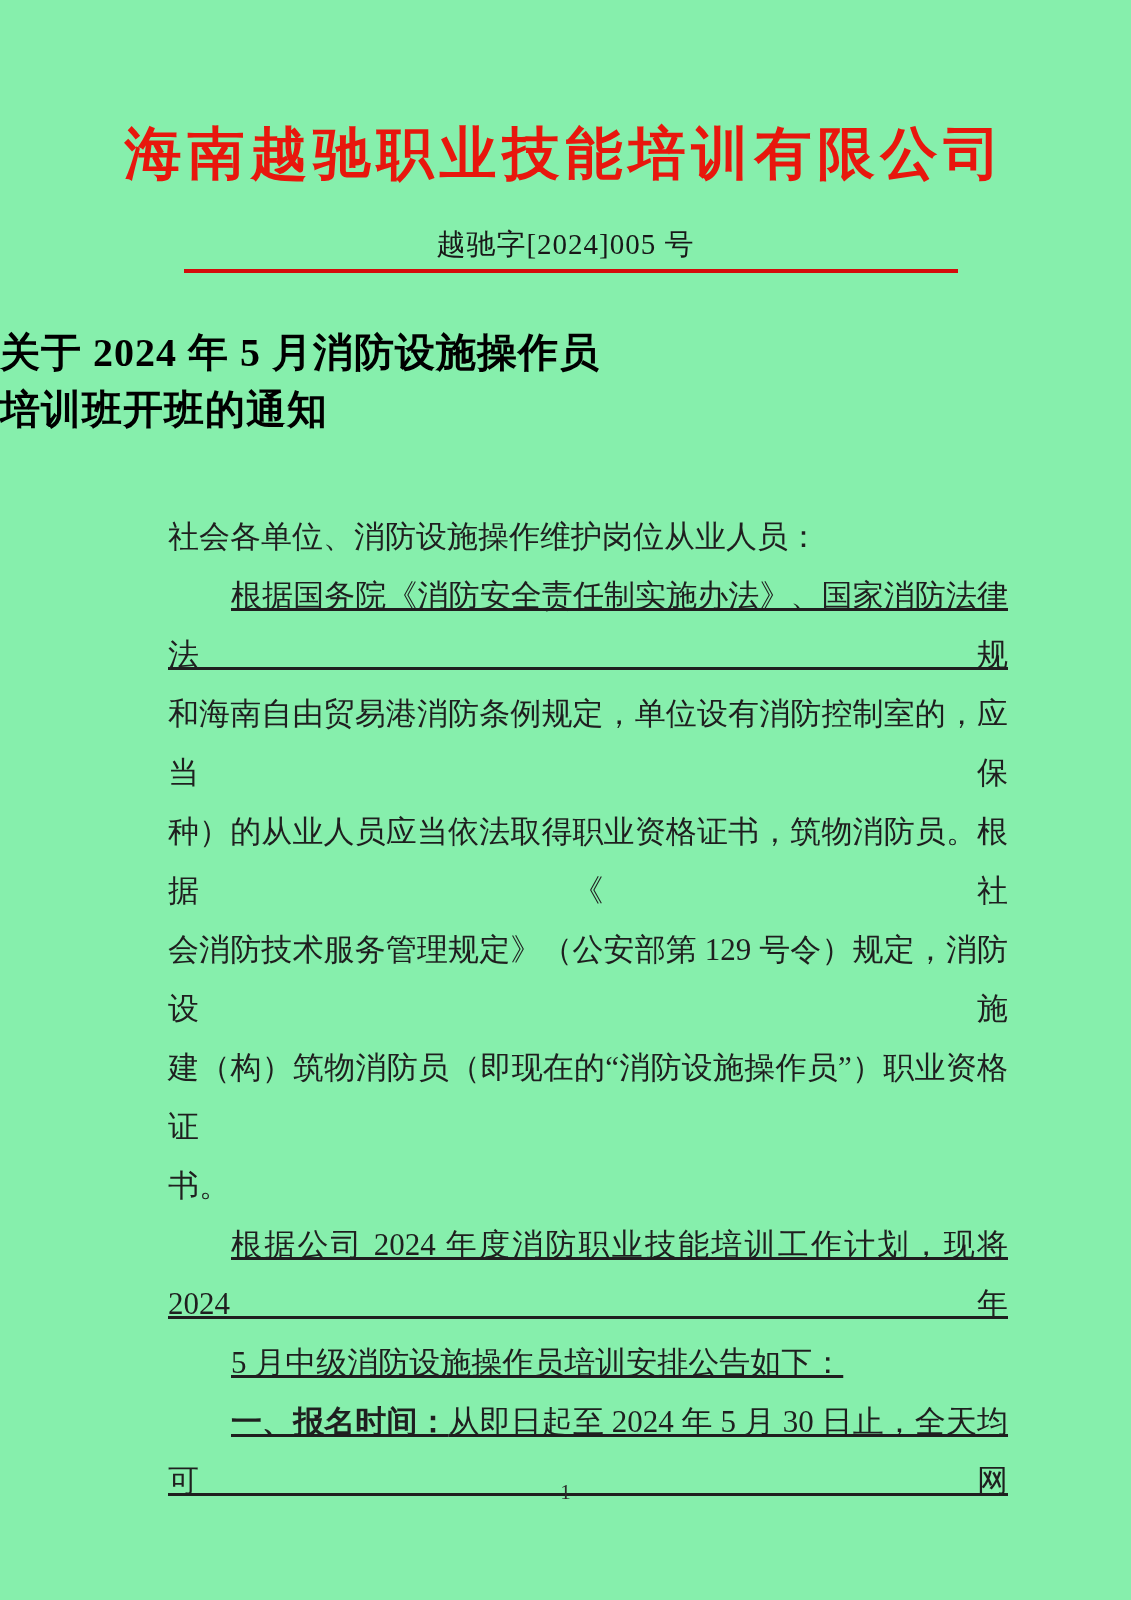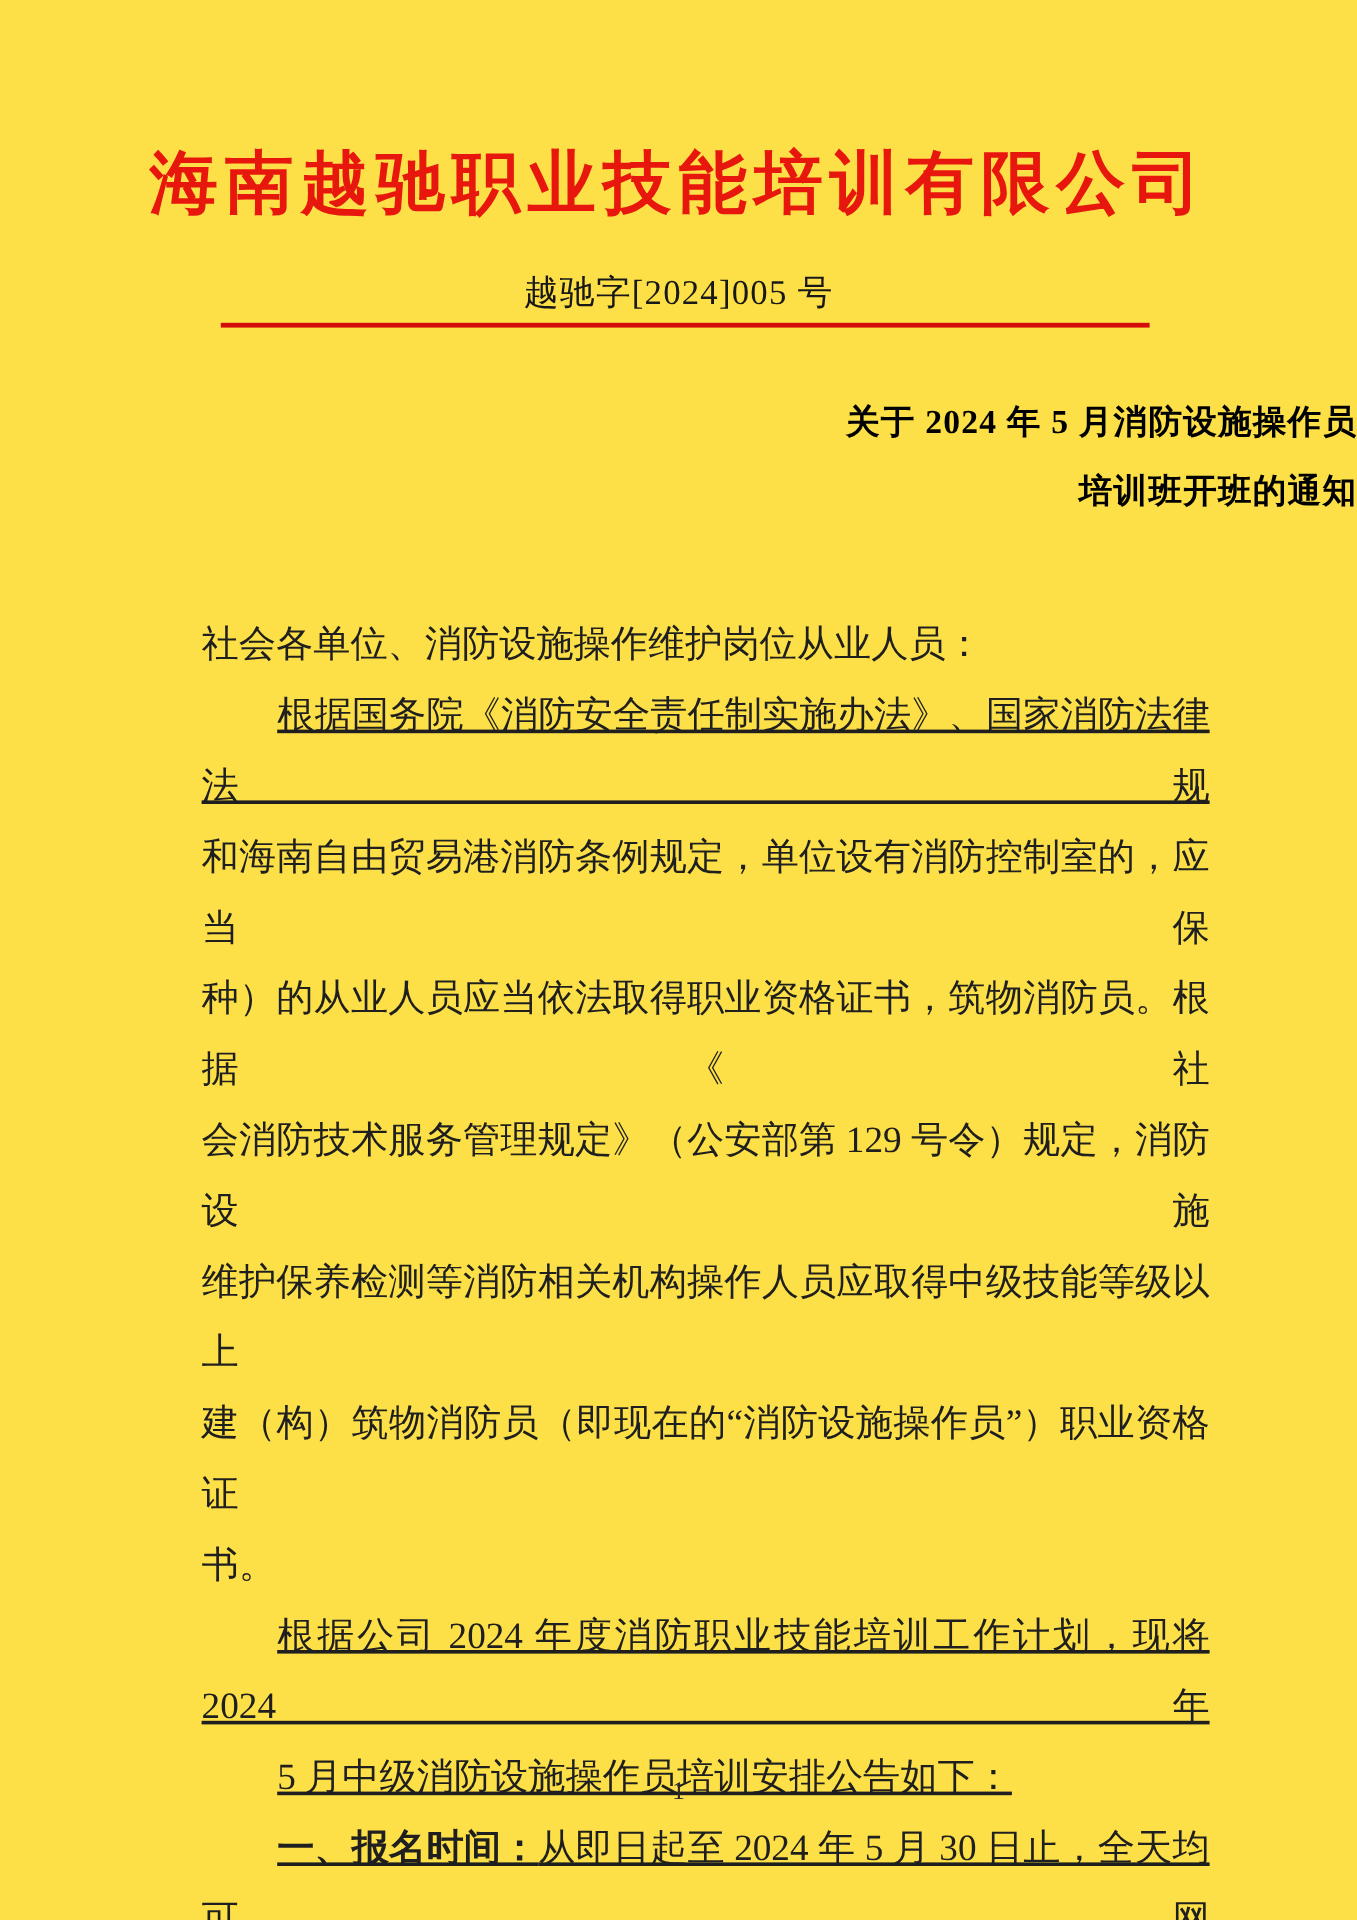--- a/index.html
+++ b/index.html
@@ -4,21 +4,21 @@
 <style>
   html, body {
     margin: 0;
     padding: 0;
     background: #ffffff;
   }
   .page {
     position: relative;
     width: 1131px;
     height: 1600px;
-    background: #fde047;
+    background: #86efac;
     overflow: hidden;
     font-family: "Liberation Serif", "DejaVu Serif", serif;
     color: #1f1f1f;
   }
   .company-title {
     position: absolute;
     top: 116px;
     left: 0;
     width: 100%;
     text-align: center;
@@ -46,22 +46,22 @@
     left: 184px;
     width: 774px;
     height: 4px;
     background: #d40c0c;
   }
   .notice-title {
     position: absolute;
     top: 324px;
     left: 0;
     width: 100%;
-    text-align: right;
-    font-size: 28px;
+    text-align: left;
+    font-size: 40px;
     line-height: 57px;
     font-weight: 700;
     color: #000000;
     letter-spacing: 1px;
   }
   .doc-body {
     position: absolute;
     top: 507px;
     left: 133px;
     width: 875px;
@@ -106,21 +106,20 @@
     <div>关于 2024 年 5 月消防设施操作员</div>
     <div>培训班开班的通知</div>
   </div>
 
   <div class="doc-body">
     <div class="line"><span>社会各单位、消防设施操作维护岗位从业人员：</span></div>
     <div class="line i2 jl"><span>根据国务院《消防安全责任制实施办法》、国家消防法律法规</span></div>
     <div class="line jl"><span>和海南自由贸易港消防条例规定，单位设有消防控制室的，应当保</span></div>
     <div class="line jl"><span>种）的从业人员应当依法取得职业资格证书，筑物消防员。根据《社</span></div>
     <div class="line jl"><span>会消防技术服务管理规定》（公安部第 129 号令）规定，消防设施</span></div>
-    <div class="line jl"><span>维护保养检测等消防相关机构操作人员应取得中级技能等级以上</span></div>
     <div class="line jl"><span>建（构）筑物消防员（即现在的“消防设施操作员”）职业资格证</span></div>
     <div class="line"><span>书。</span></div>
     <div class="line i2 jl"><span>根据公司 2024 年度消防职业技能培训工作计划，现将 2024 年</span></div>
     <div class="line i2"><span>5 月中级消防设施操作员培训安排公告如下：</span></div>
     <div class="line i2 jl"><span class="bp">一、报名时间：</span><span>从即日起至 2024 年 5 月 30 日止，全天均可网</span></div>
 
   </div>
 
   <div class="page-number">1</div>
 

